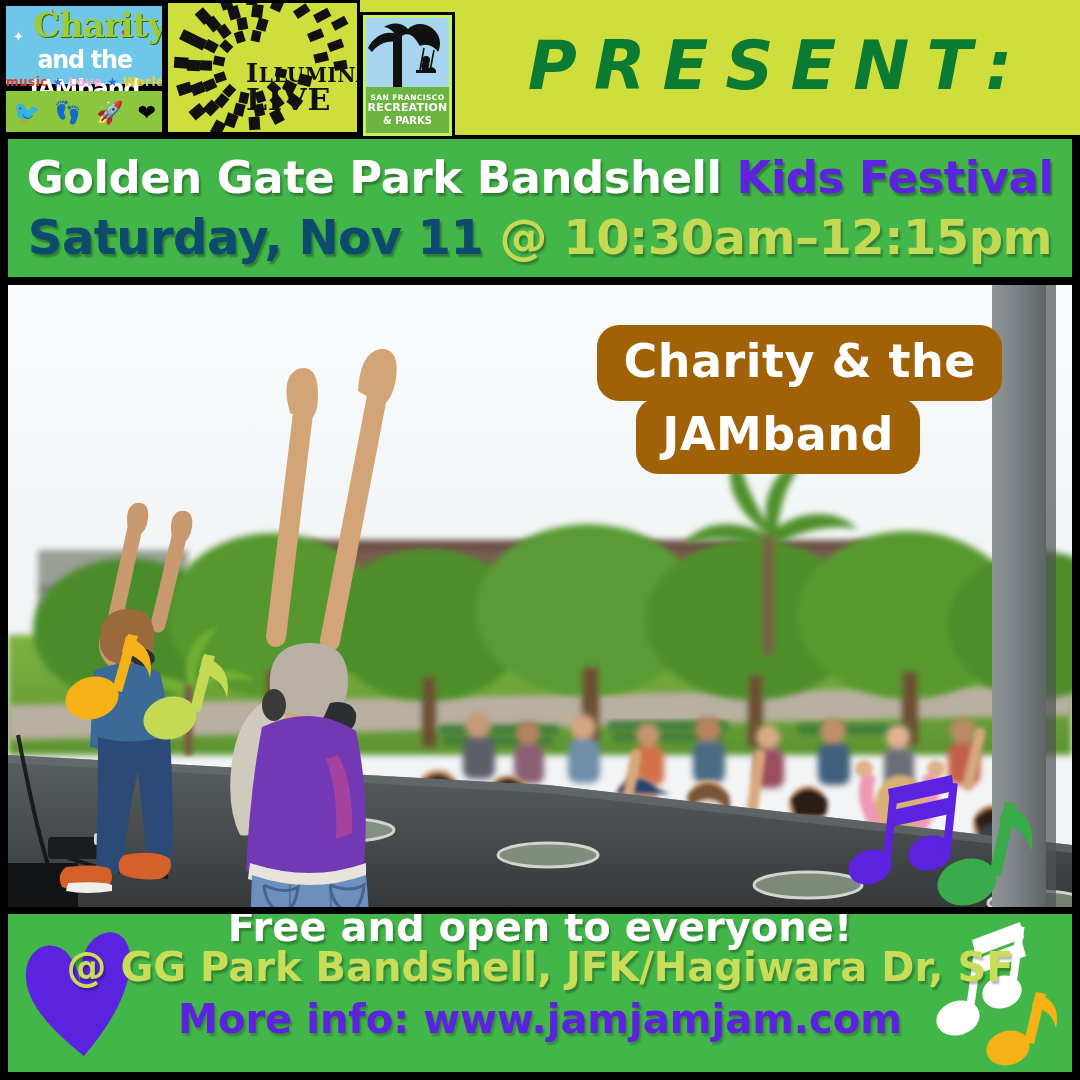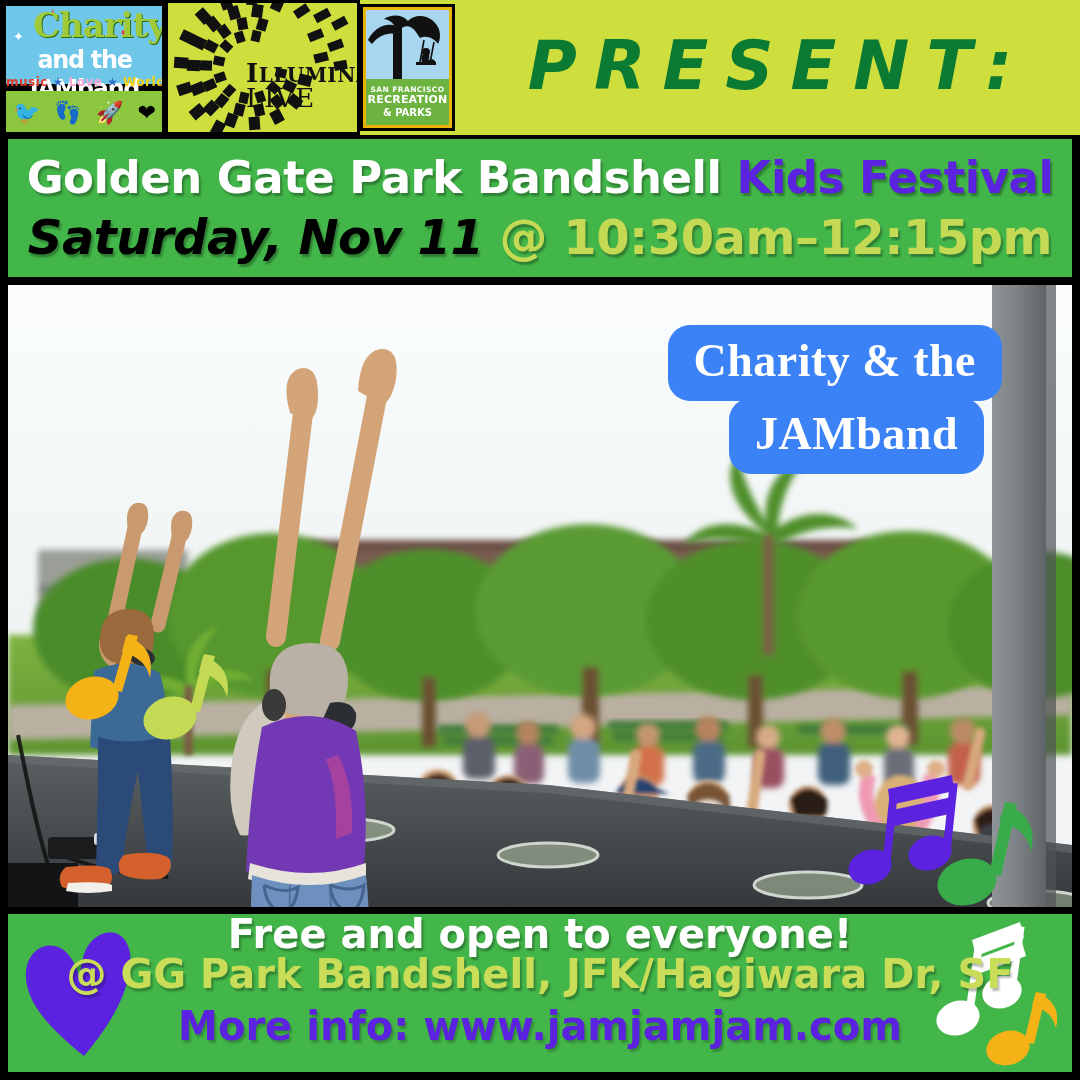--- a/index.html
+++ b/index.html
@@ -55,26 +55,26 @@
     width:195px; height:135px; flex:none; position:relative;
     background:#cede3c; border:3px solid #000; overflow:hidden;
   }
   .ill-swirl { position:absolute; left:-6px; top:-2px; }
   .ill-text {
     position:absolute; left:78px; top:58px; width:115px;
     font-family:"DejaVu Serif","Liberation Serif", serif; color:#111; line-height:0.95;
   }
   .ill-text .l1 { font-size:20px; font-weight:bold; letter-spacing:0.5px; }
   .ill-text .l1 .big { font-size:26px; }
-  .ill-text .l2 { font-size:26px; font-weight:normal; letter-spacing:1px; }
+  .ill-text .l2 { font-size:30px; font-weight:bold; letter-spacing:1px; }
 
   
   .sf-logo {
-    width:95px; height:127px; margin-top:4px; flex:none; position:relative;
-    border:3px solid #000; background:#eab308; overflow:hidden;
+    width:95px; height:127px; margin-top:12px; flex:none; position:relative;
+    border:3px solid #000; background:#bef264; overflow:hidden;
   }
   .sf-sky { position:absolute; left:3px; top:3px; width:83px; height:70px; background:#a8d5ef; }
   .sf-green {
     position:absolute; left:3px; bottom:3px; width:83px; height:46px; background:#6cb33f;
     display:flex; flex-direction:column; align-items:center; justify-content:center;
     color:#fff; font-family:"DejaVu Sans","Liberation Sans", sans-serif; line-height:1.12;
   }
   .sf-green .s1 { font-size:7.5px; font-weight:bold; letter-spacing:0.4px; }
   .sf-green .s2 { font-size:11px; font-weight:bold; letter-spacing:0.2px; }
   .sf-green .s3 { font-size:10px; font-weight:bold; }
@@ -100,54 +100,54 @@
     letter-spacing:-0.5px;
   }
   .title-line1 .white { color:#ffffff; }
   .title-line1 .purple { color:#5b22e0; }
   .title-line2 {
     margin-top:13px;
     font-family:"DejaVu Sans","Liberation Sans", sans-serif;
     font-weight:bold; font-size:48px; line-height:1; white-space:nowrap;
     text-shadow:2px 3px 2px rgba(0,0,0,0.30); letter-spacing:-0.5px;
   }
-  .title-line2 .gold { color:#000000;font-style:italic; }
+  .title-line2 .gold { color:#0c4a6e; }
   .title-line2 .lime { color:#c4da55; }
 
   
   .photo {
     position:absolute; left:8px; top:285px; width:1064px; height:622px;
     overflow:hidden; background:#f2f4f5;
   }
   .photo svg { display:block; }
 
   
   .callout {
     position:absolute; left:500px; top:325px; width:520px;
     display:flex; flex-direction:column; align-items:flex-end;
     font-family:"DejaVu Sans","Liberation Sans", sans-serif;
     font-weight:bold; color:#ffffff; line-height:1;
   }
   .callout div {
-    background:#3b82f6; border-radius:22px;
+    background:#a16207; border-radius:22px;
     padding:13px 26px 17px 26px; white-space:nowrap;
-    font-size:46px; letter-spacing:0.5px;font-family:Liberation Serif, serif;
+    font-size:46px; letter-spacing:0.5px;
   }
   .co1 { margin-right:18px; }
-  .co2 { margin-right:36px; margin-top:-3px; }
+  .co2 { margin-right:100px; margin-top:-3px; }
   .co3 { margin-right:0px; margin-top:-3px; font-size:45px; }
 
   
   .footer {
     position:absolute; left:8px; bottom:8px; width:1064px; height:158px;
     background:#43b649; overflow:hidden;
   }
   .footer-lines {
     position:absolute; left:0; top:0; width:1064px; height:118px;
-    display:flex; flex-direction:column; align-items:center; 
+    display:flex; flex-direction:column; align-items:center; justify-content:center;
     font-family:"DejaVu Sans","Liberation Sans", sans-serif; font-weight:bold;
     line-height:1;
   }
   .f1 { color:#ffffff; font-size:40px; text-shadow:2px 3px 2px rgba(0,0,0,0.28); white-space:nowrap; }
   .f2 { color:#c9dd58; font-size:40px; text-shadow:2px 3px 2px rgba(0,0,0,0.28); white-space:nowrap; }
   .f3 { color:#5b22e0; font-size:40px; margin-top:12px; text-shadow:2px 3px 2px rgba(0,0,0,0.22); white-space:nowrap; }
 
   .heart-deco { position:absolute; left:14px; top:14px; }
   .notes-deco { position:absolute; right:8px; top:6px; }
 </style>

